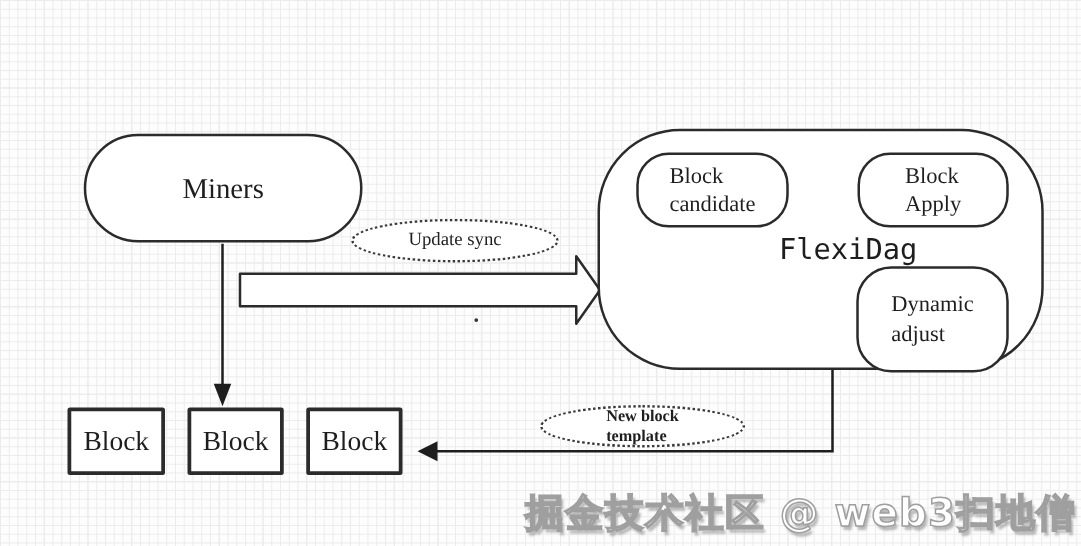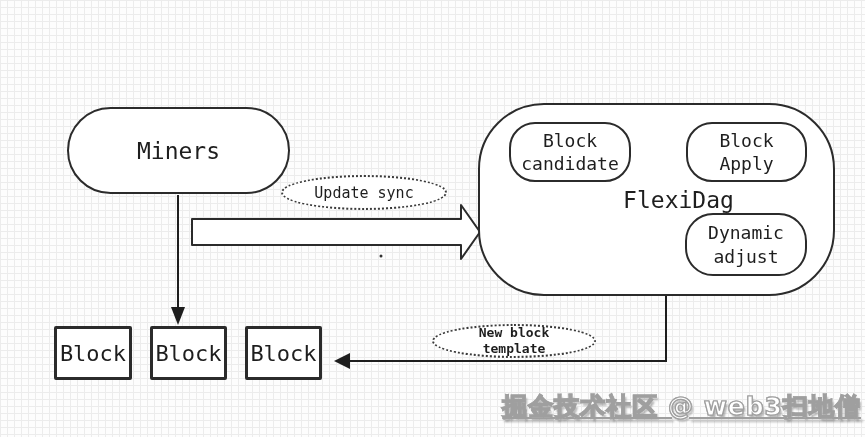--- a/index.html
+++ b/index.html
@@ -19,62 +19,62 @@
     color: #1e1e1e;
   }
   .shape {
     position: absolute;
     box-sizing: border-box;
     background: #ffffff;
     border: 2px solid #2b2b2b;
     display: flex;
     align-items: center;
     justify-content: center;
-    text-align: center;
+    text-align: left;
     z-index: 1;
+    font-family: Liberation Serif, serif;
   }
   .multiline { white-space: pre-line; }
   .dotted {
     border: 2px dotted #3a3a3a;
     border-radius: 50%;
     background: #ffffff;
   }
   #miners   { left: 67px;  top: 107px; width: 223px; height: 87px; border-radius: 44px; font-size: 23px; }
   #network-sync { left: 281px; top: 175px; width: 166px; height: 35px; font-size: 15px; z-index: 2; }
   #flexidag-container { left: 478px; top: 103px; width: 357px; height: 193px; border-radius: 66px; }
   #flexidag-label {
     position: absolute; left: 478px; top: 187px; width: 357px;
     text-align: center; font-size: 23px; z-index: 2; padding-left: 22px;
   }
   #block-candidate { left: 509px; top: 122px; width: 122px; height: 60px; border-radius: 26px; font-size: 18px; line-height: 1.28; z-index: 2; }
   #block-apply     { left: 686px; top: 122px; width: 121px; height: 60px; border-radius: 26px; font-size: 18px; line-height: 1.28; z-index: 2; }
   #chain-status-update { left: 510px; top: 216px; width: 123px; height: 62px; border-radius: 26px; font-size: 17px; line-height: 1.17; z-index: 2; }
-  #dynamic-adjust  { left: 685px; top: 213px; width: 122px; height: 63px; border-radius: 28px; font-size: 18px; line-height: 1.3; z-index: 2; }
+  #dynamic-adjust  { left: 685px; top: 213px; width: 122px; height: 85px; border-radius: 28px; font-size: 18px; line-height: 1.3; z-index: 2; }
   .block-box { top: 326px; width: 77px; height: 54px; border-width: 3px; font-size: 22px; border-radius: 2px; }
   #block-1 { left: 54px;  width: 78px; }
   #block-2 { left: 150px; }
   #block-3 { left: 245px; }
   #new-block-template { left: 432px; top: 324px; width: 164px; height: 34px; font-size: 13px; font-weight: bold; line-height: 1.2; z-index: 2; }
   #arrow-layer {
     position: absolute; left: 0; top: 0; width: 865px; height: 437px;
     z-index: 1; pointer-events: none;
   }
   #watermark {
     position: absolute;
     right: 4px; top: 390px;
     z-index: 5;
     font-family: "DejaVu Sans", "Liberation Sans", sans-serif;
     font-weight: bold;
-    font-size: 25px;
+    font-size: 31px;
     letter-spacing: 1px;
     color: #ffffff;
     -webkit-text-stroke: 1.2px #9f9f9f;
     text-shadow: 2px 3px 2px rgba(125,125,125,0.55);
     white-space: nowrap;
-    text-decoration: underline;
   }
 </style>
 </head>
 <body>
 
 <div id="stage">
 
   <svg id="arrow-layer" viewBox="0 0 865 437" xmlns="http://www.w3.org/2000/svg">
 
     <polygon points="192,219 461,219 461,205 480,232 461,259 461,245 192,245" fill="#ffffff" stroke="#2b2b2b" stroke-width="2" stroke-linejoin="round"></polygon>

